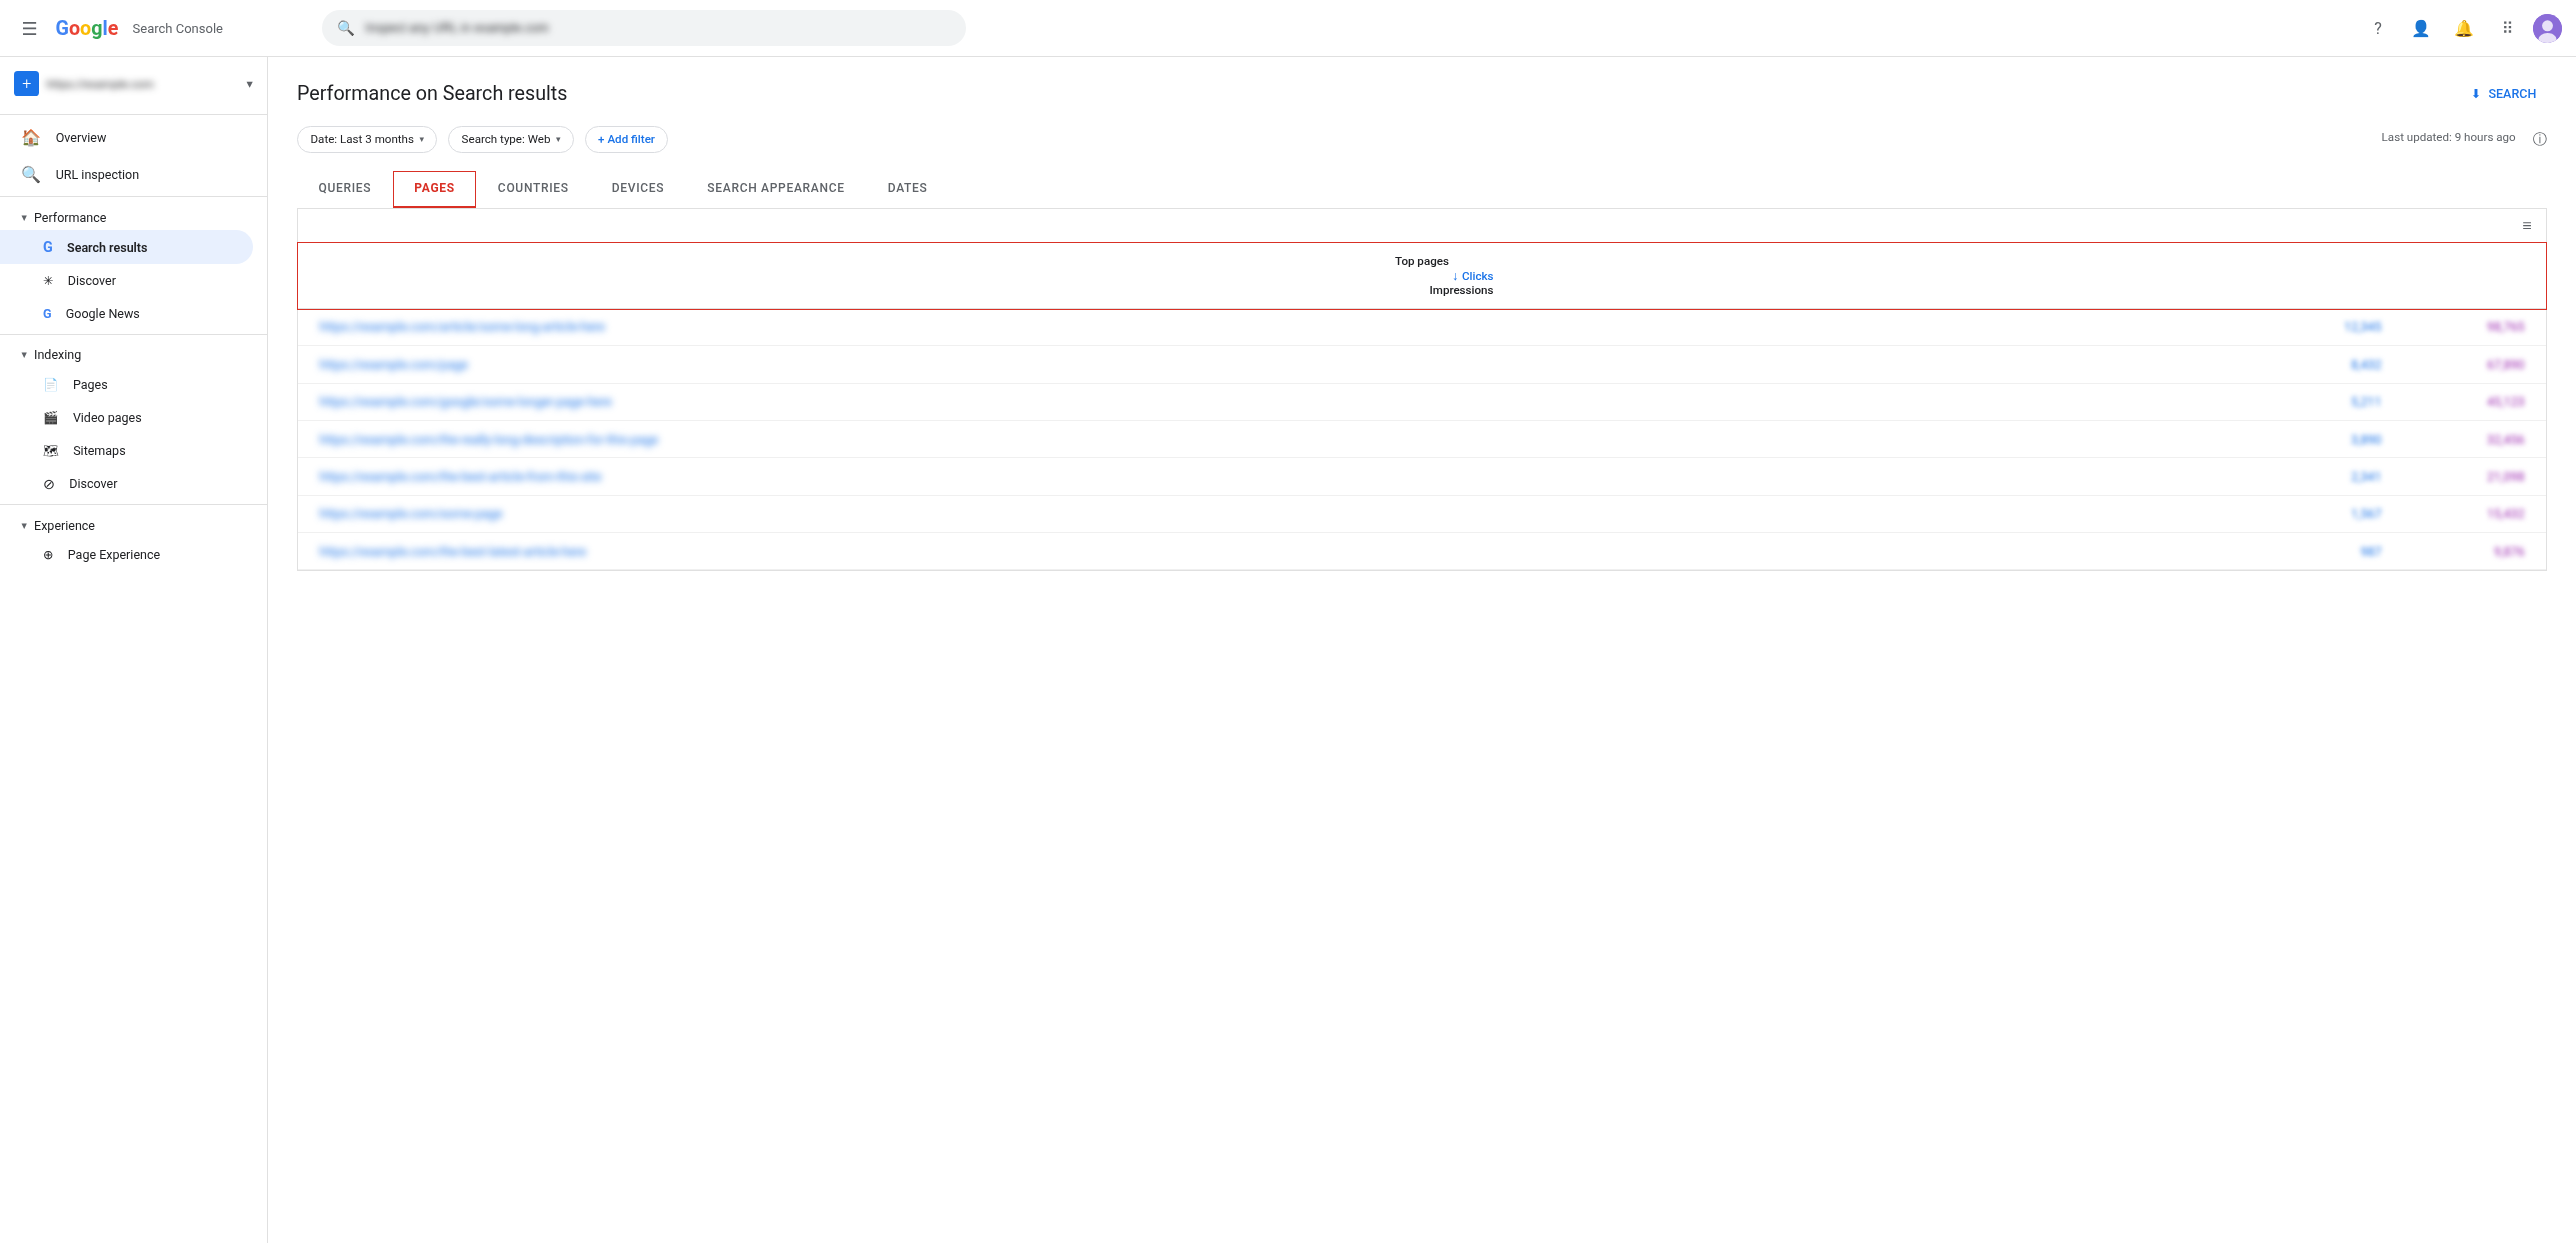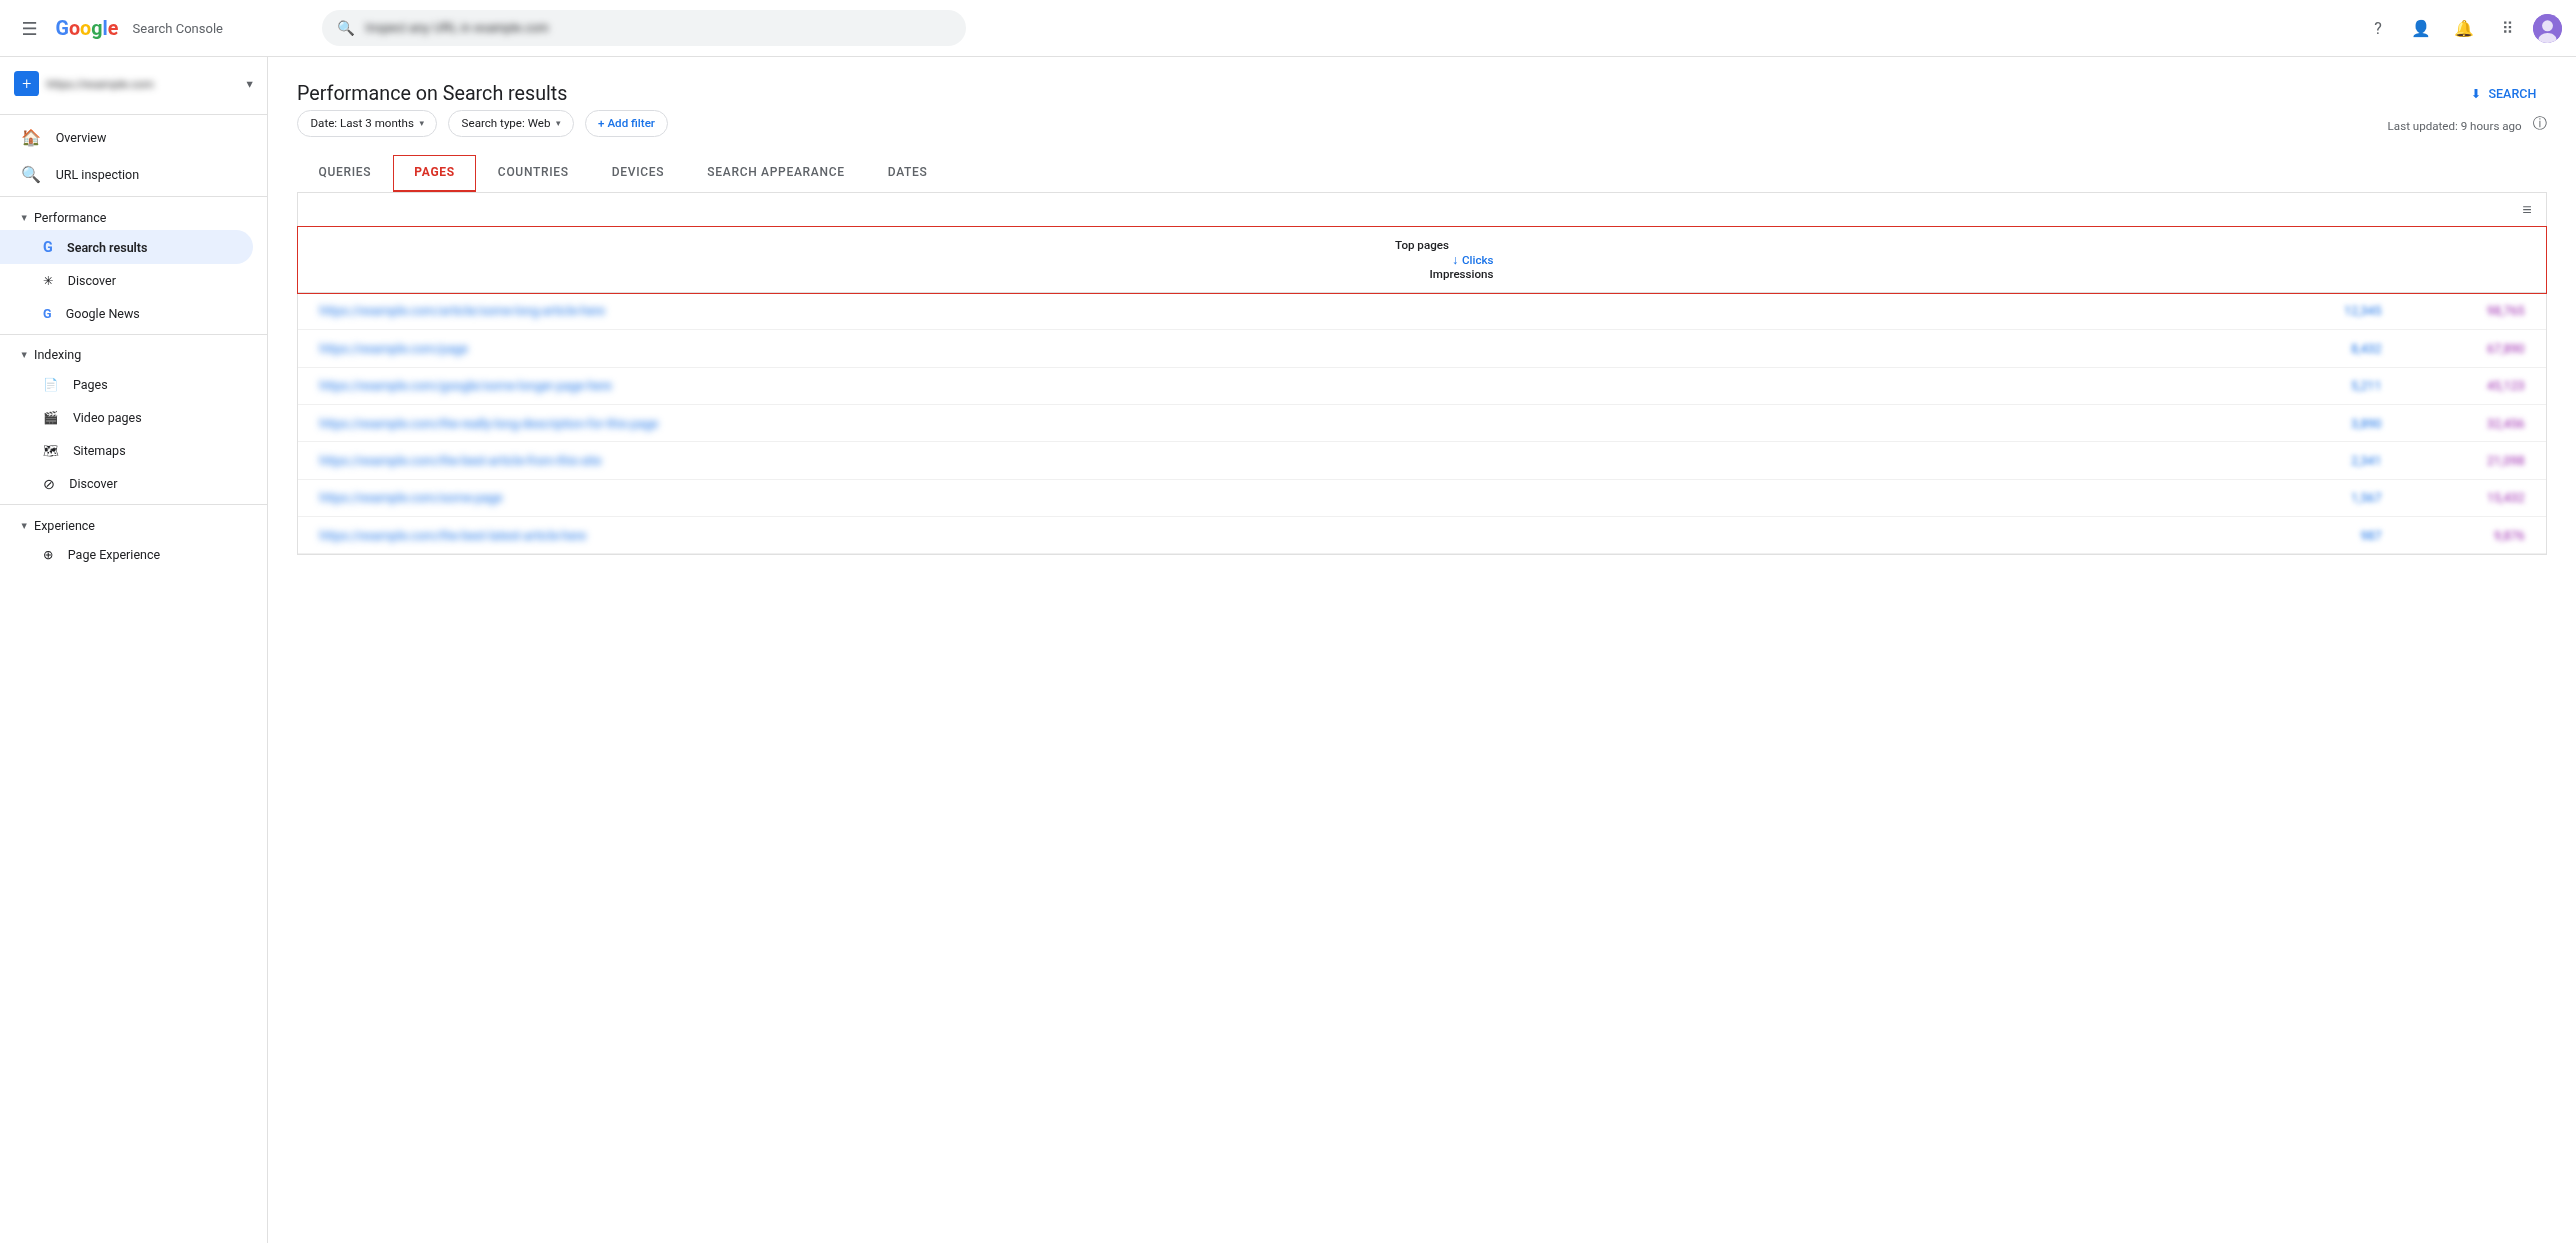--- a/index.html
+++ b/index.html
@@ -80,21 +80,21 @@
     .nav-sub-item.active { background: #e8f0fe; font-weight: 600; }
 
     
     .main {
       margin-left: 268px; flex: 1; padding: 21.5px 29px;
       min-height: calc(100vh - 57px);
     }
 
     .page-header {
       display: flex; align-items: center; justify-content: space-between;
-      margin-bottom: 2px;
+      margin-bottom: 18px;
     }
     .page-title { font-size: 19.7px; font-weight: 400; color: #202124; }
     .export-btn {
       display: flex; align-items: center; gap: 7.2px;
       color: #1a73e8; font-size: 12.5px; font-weight: 500; cursor: pointer;
       padding: 7.2px 10.7px; border-radius: 3.6px;
     }
 
     
     .filters { display: flex; align-items: center; gap: 10.7px; margin-bottom: 18px; }
@@ -104,21 +104,21 @@
       padding: 5.4px 12.5px; font-size: 11.6px; color: #202124; cursor: pointer;
       background: #fff;
     }
     .filter-chip .chip-arrow { font-size: 9px; color: #5f6368; }
     .add-filter-btn {
       display: flex; align-items: flex-end; gap: 5.4px;
       border: 0.9px solid #dadce0; border-radius: 18px;
       padding: 5.4px 12.5px; font-size: 11.6px; color: #1a73e8; cursor: pointer;
       background: #fff; font-weight: 500;
     }
-    .last-updated { margin-left: auto; color: #5f6368; font-size: 11.6px; display: flex; align-items: flex-end; gap: 11px; }
+    .last-updated { margin-left: auto; color: #5f6368; font-size: 11.6px; display: flex; align-items: flex-start; gap: 17px; }
     .last-updated .info-icon { font-size: 14.3px; }
 
     
     .tabs {
       display: flex; border-bottom: 0.9px solid #e0e0e0; margin-bottom: 0;
     }
     .tab {
       padding: 10.7px 21.5px; font-size: 12px; font-weight: 500; color: #5f6368;
       cursor: pointer; letter-spacing: 0.7px; text-transform: uppercase;
       border-bottom: 2.7px solid transparent; position: relative;

